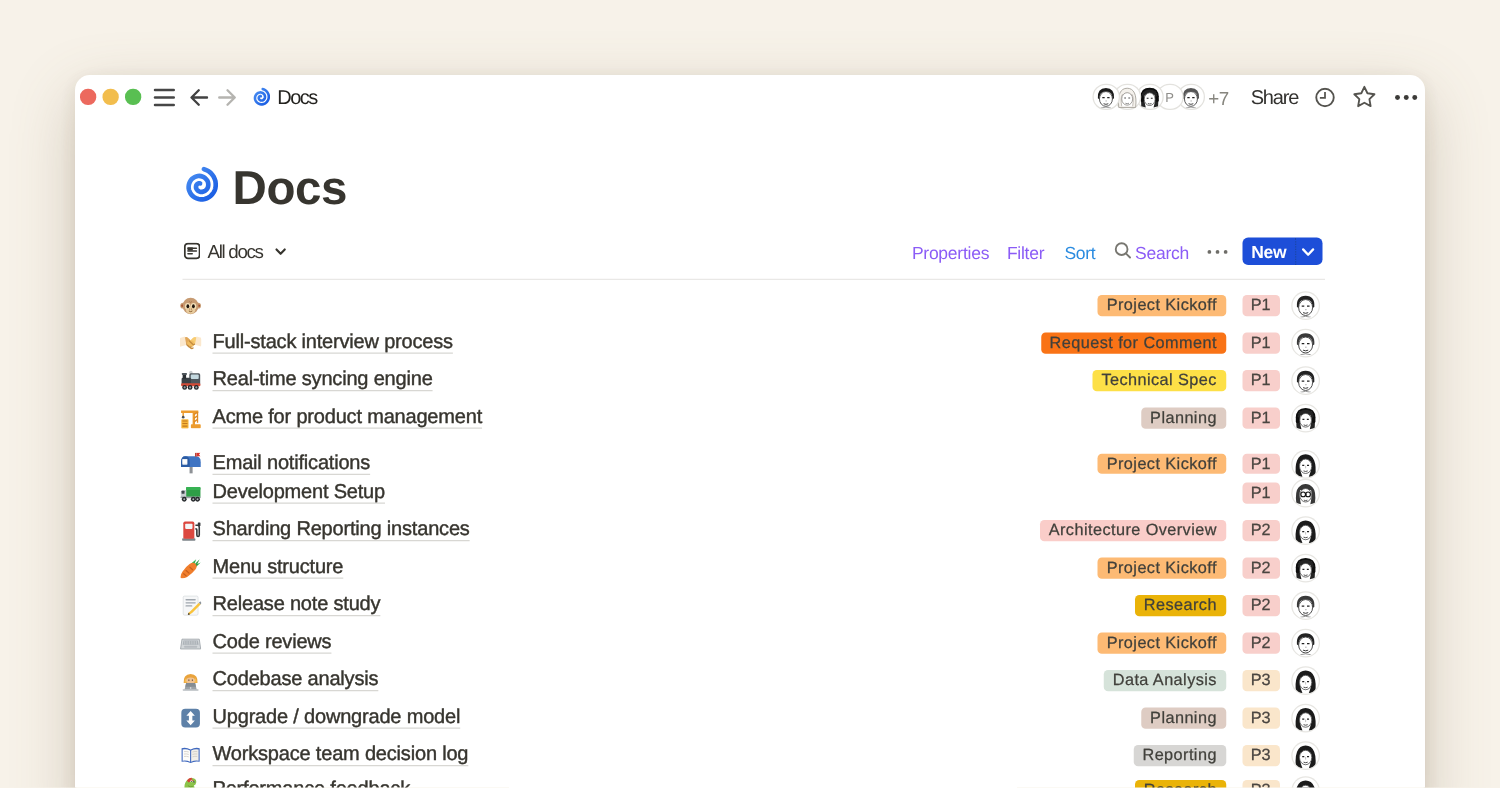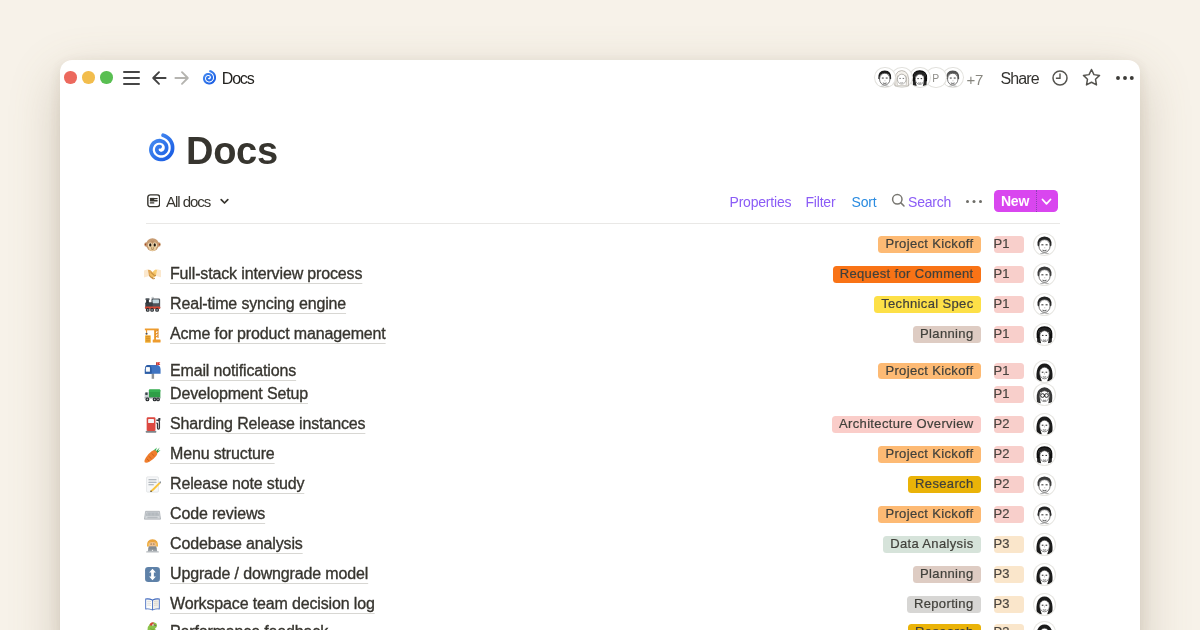--- a/index.html
+++ b/index.html
@@ -8,21 +8,21 @@
 .abs{position:absolute}
 .light{position:absolute;width:12.5px;height:12.5px;border-radius:50%;top:71.3px}
 .hl{position:absolute;left:123px;width:17px;height:2.1px;background:#464646;border-radius:2px}
 .tbtxt{position:absolute;top:70.3px;font-size:16px;letter-spacing:-.6px;color:#23221F;font-weight:500}
 .av{position:absolute;top:67.7px;width:19.5px;height:19.5px;border-radius:50%;background:#fff;box-shadow:0 0 0 1px #E3E2DE}
 .toolt{position:absolute;top:194px;font-size:14px;letter-spacing:-.2px;color:#8b5cf6}
 .row{position:absolute;left:0;width:1200px;height:30px}
 .emo{position:absolute;left:144px;top:6px;width:17.5px;height:17.5px}
 .ttl{position:absolute;left:170px;top:5.5px;font-size:16px;letter-spacing:-.15px;color:#37352F;font-weight:500;-webkit-text-stroke:.33px #37352F;text-decoration:underline;text-decoration-color:#D8D7D3;text-decoration-thickness:1px;text-underline-offset:3.5px}
 .tag{position:absolute;top:6.6px;height:16.6px;line-height:16.8px;border-radius:3.5px;padding:0 7px;font-size:13px;letter-spacing:.35px;color:#41403B;right:219.5px;-webkit-text-stroke:.2px #41403B}
-.pri{position:absolute;left:993.5px;top:6.6px;width:30px;height:16.8px;line-height:16.8px;border-radius:3.5px;font-size:13px;color:#4A4540;text-align:left;-webkit-text-stroke:.2px #4A4540}
+.pri{position:absolute;left:993.5px;top:6.6px;width:30px;height:16.8px;line-height:16.8px;border-radius:3.5px;font-size:13px;color:#4A4540;text-align:center;-webkit-text-stroke:.2px #4A4540}
 .rav{position:absolute;left:1034px;top:4.5px;width:21px;height:21px;background:#fff;border-radius:50%;box-shadow:0 0 0 1px #E7E6E2;overflow:hidden}
 .p12{background:#F8CFCB}.p3{background:#FAE6CB}
 .tblue{background:#fdba74}.tyellow{background:#f97316}.tpurple{background:#fde047}.tbrown{background:#DECCC3}.tred{background:#FACDC9}.tpink{background:#eab308}.tgreen{background:#D6E3DA}.tgray{background:#D7D6D4}
 </style></head>
 <body>
 <div class="win"></div>
 
 <div class="light" style="left:64.2px;background:#EC695E"></div>
 <div class="light" style="left:82.2px;background:#F2BD4D"></div>
 <div class="light" style="left:100.2px;background:#59BF52"></div>
@@ -147,21 +147,21 @@
 <svg class="abs" style="left:890.5px;top:193px" width="15" height="15" viewBox="0 0 15 15">
     <circle cx="6.3" cy="6.3" r="4.7" stroke="#787771" stroke-width="1.5" fill="none"></circle>
     <path d="M9.9 9.9 13 13" stroke="#787771" stroke-width="1.5" stroke-linecap="round"></path>
   </svg>
 <div class="toolt" style="left:908px">Search</div>
 <svg class="abs" style="left:965px;top:198.5px" width="18" height="5" viewBox="0 0 18 5">
     <circle cx="2.5" cy="2.5" r="1.5" fill="#6E6D68"></circle>
     <circle cx="9" cy="2.5" r="1.5" fill="#6E6D68"></circle>
     <circle cx="15.5" cy="2.5" r="1.5" fill="#6E6D68"></circle>
   </svg>
-<div class="abs" style="left:994px;top:189.5px;width:64px;height:22.5px;background:#d946ef;border-radius:4.5px">
+<div class="abs" style="left:994px;top:189.5px;width:64px;height:22.5px;background:#1d4ed8;border-radius:4.5px">
   <div class="abs" style="left:0;top:0;width:43px;height:22.5px;border-right:1px dotted rgba(25,60,95,.40);text-align:center;line-height:22px;color:#fff;font-size:14px;font-weight:700;letter-spacing:-.2px">New</div>
   <svg class="abs" style="left:46.5px;top:8px" width="11" height="8" viewBox="0 0 11 8">
       <path d="M1.5 1.5 5.5 5.8 9.5 1.5" stroke="#fff" stroke-width="1.8" fill="none" stroke-linecap="round" stroke-linejoin="round"></path>
     </svg>
 </div>
 
 <div class="abs" style="left:145.5px;top:222.5px;width:914.5px;height:1px;background:#E9E8E6"></div>
 
 <div class="row" style="top:229.5px">
 <div class="emo"><svg width="17" height="17" viewBox="0 0 16 16">
@@ -348,21 +348,21 @@
       </svg></div>
 </div>
 <div class="row" style="top:409.5px">
 <div class="emo"><svg width="17" height="17" viewBox="0 0 16 16">
         <rect x="1.6" y="13.8" width="10" height="1.9" rx=".6" fill="#7E8489"></rect>
         <rect x="2.5" y="1.2" width="8.3" height="13" rx="1.2" fill="#DC4840"></rect>
         <rect x="3.9" y="2.8" width="5.5" height="3.9" rx=".6" fill="#F4F6F7"></rect>
         <path d="M11.6 4 H13.1 Q14.5 4 14.5 5.6 V11.3 Q14.5 12.4 13.6 12.4 Q12.7 12.4 12.7 11.3 V7.5 Q12.7 6.7 11.9 6.7 H11.6" stroke="#35393C" stroke-width="1.2" fill="none"></path>
         <rect x="13.4" y="1.9" width="2" height="2.6" rx=".4" fill="#35393C"></rect>
       </svg></div>
-<div class="ttl">Sharding Release instances</div>
+<div class="ttl">Sharding Reporting instances</div>
 <div class="tag tred">Architecture Overview</div>
 <div class="pri p12">P2</div>
 <div class="rav"><svg width="100%" height="100%" viewBox="0 0 24 24">
         <g transform="translate(12 12.6) scale(1.12) translate(-12 -12)">
           <path d="M4.2 21 Q3.1 13 5 8.2 Q7.1 3.2 12 3.2 Q16.9 3.2 19 8.2 Q20.9 13 19.8 21 L14.6 21.6 Q17.8 14 16.3 9.2 Q12 11.2 7.7 9.2 Q6.2 14 9.4 21.6 Z" fill="#1B1B1B"></path>
           <ellipse cx="12" cy="13" rx="5" ry="5.9" fill="#fff" stroke="#555" stroke-width=".7"></ellipse>
           <path d="M9.2 12.2 H10.9 M13.1 12.2 H14.8" stroke="#222" stroke-width="1"></path>
           <path d="M10.3 16.8 Q12 17.7 13.7 16.8" stroke="#333" stroke-width=".7" fill="none"></path>
           <path d="M12 12.6 v2.1" stroke="#999" stroke-width=".5"></path>
         </g>

